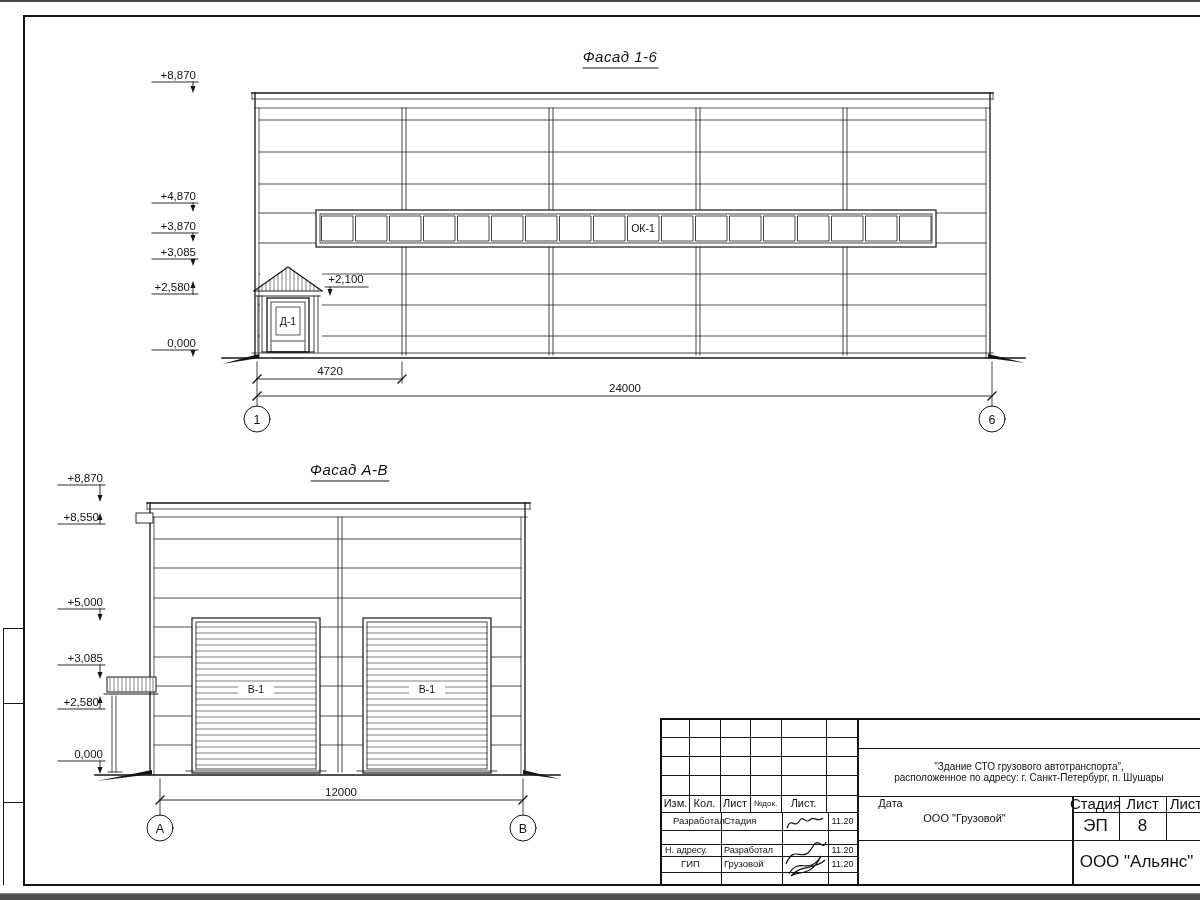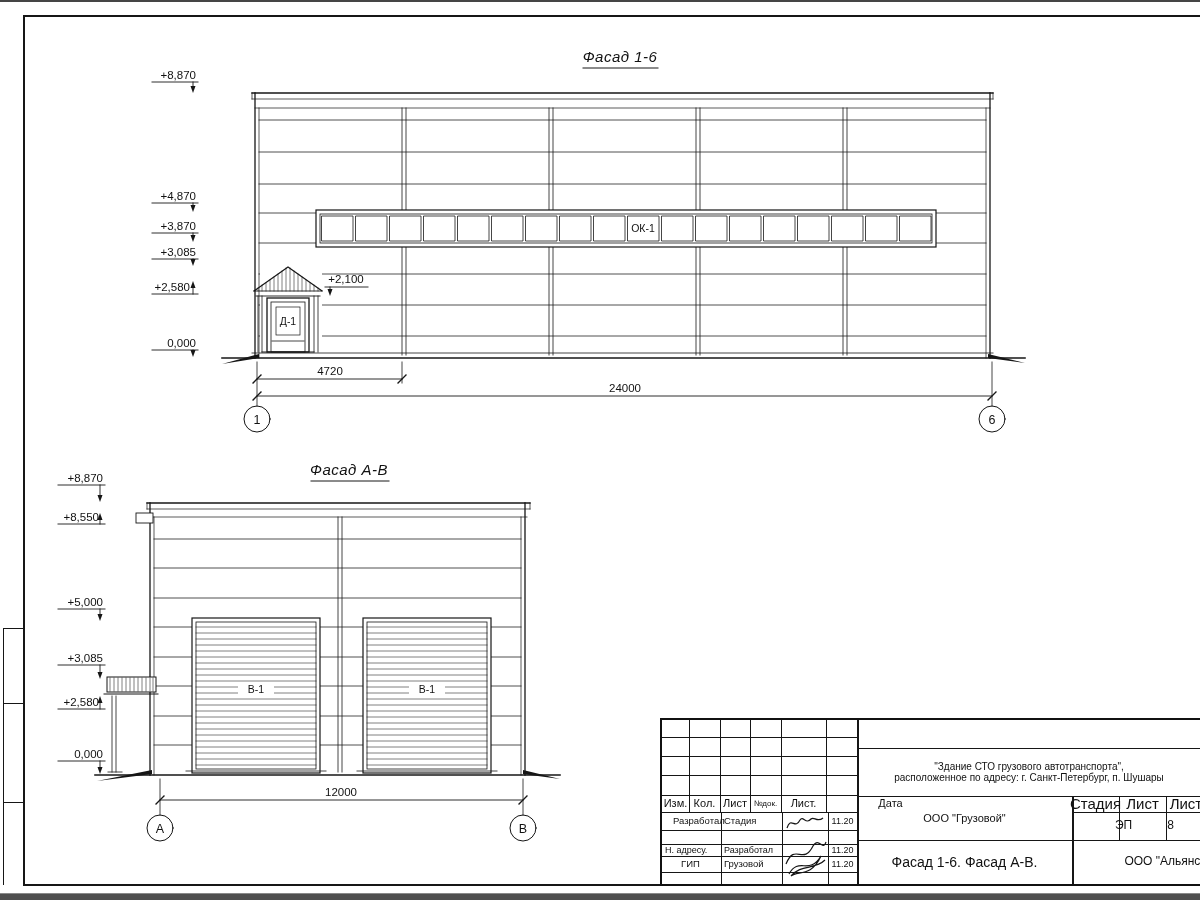--- a/index.html
+++ b/index.html
@@ -19,21 +19,21 @@
   svg .dim{font-size:11.5px;}
   svg .lbl{font-size:10.5px;}
   svg .bub{font-size:12.5px;}
   svg .ttl{font-size:15px;letter-spacing:0.5px;}
   
   #titleblock{position:absolute;left:660px;top:718px;width:543px;height:168px;
               border:2px solid #111;box-sizing:border-box;background:#fff;}
   #titleblock .cell{position:absolute;display:flex;align-items:center;justify-content:center;
                     text-align:center;line-height:1.15;white-space:nowrap;}
   #titleblock .left{justify-content:flex-start;padding-left:3px;}
-  .f8{font-size:8px;} .f9{font-size:9px;} .f95{font-size:9.5px;} .f10{font-size:10px;} .f11{font-size:11px;} .f12{font-size:15px;} .f13{font-size:12px;margin-left:28px;}
+  .f8{font-size:8px;} .f9{font-size:9px;} .f95{font-size:9.5px;} .f10{font-size:10px;} .f11{font-size:11px;} .f12{font-size:15px;} .f13{font-size:17px;}
   .f14{font-size:14px;} .f20{font-size:20px;letter-spacing:1px;}
   .scan-top{left:0;top:0;width:1200px;height:2px;background:#454545;}
   .scan-bot-line{left:0;top:893px;width:1200px;height:1px;background:#8a8a8a;}
   .scan-bot-band{left:0;top:894px;width:1200px;height:6px;background:#4f4f4f;}
 </style>
 </head>
 <body>
 
 <div class="abs scan-top"></div>
 <div class="abs scan-bot-line"></div>
@@ -279,15 +279,14 @@
     <span>расположенное по адресу: г. Санкт-Петербург, п. Шушары</span>
   </div>
   <div class="cell f11" style="left:195px;top:76px;width:215px;height:44px;">ООО "Грузовой"</div>
 
   <div class="cell f12" style="left:410px;top:76px;width:47px;height:16px;">Стадия</div>
   <div class="cell f12" style="left:457px;top:76px;width:47px;height:16px;">Лист</div>
   <div class="cell f12" style="left:504px;top:76px;width:56px;height:16px;">Листов</div>
   <div class="cell f13" style="left:410px;top:92px;width:47px;height:28px;">ЭП</div>
   <div class="cell f13" style="left:457px;top:92px;width:47px;height:28px;">8</div>
 
-  <div class="cell f14" style="left:195px;top:120px;width:215px;height:44px;">Фасад 1-6. Фасад А-В.</div>
   <div class="cell f13" style="left:410px;top:120px;width:129px;height:44px;">ООО "Альянс"</div>
 </div>
 
 </body></html>

